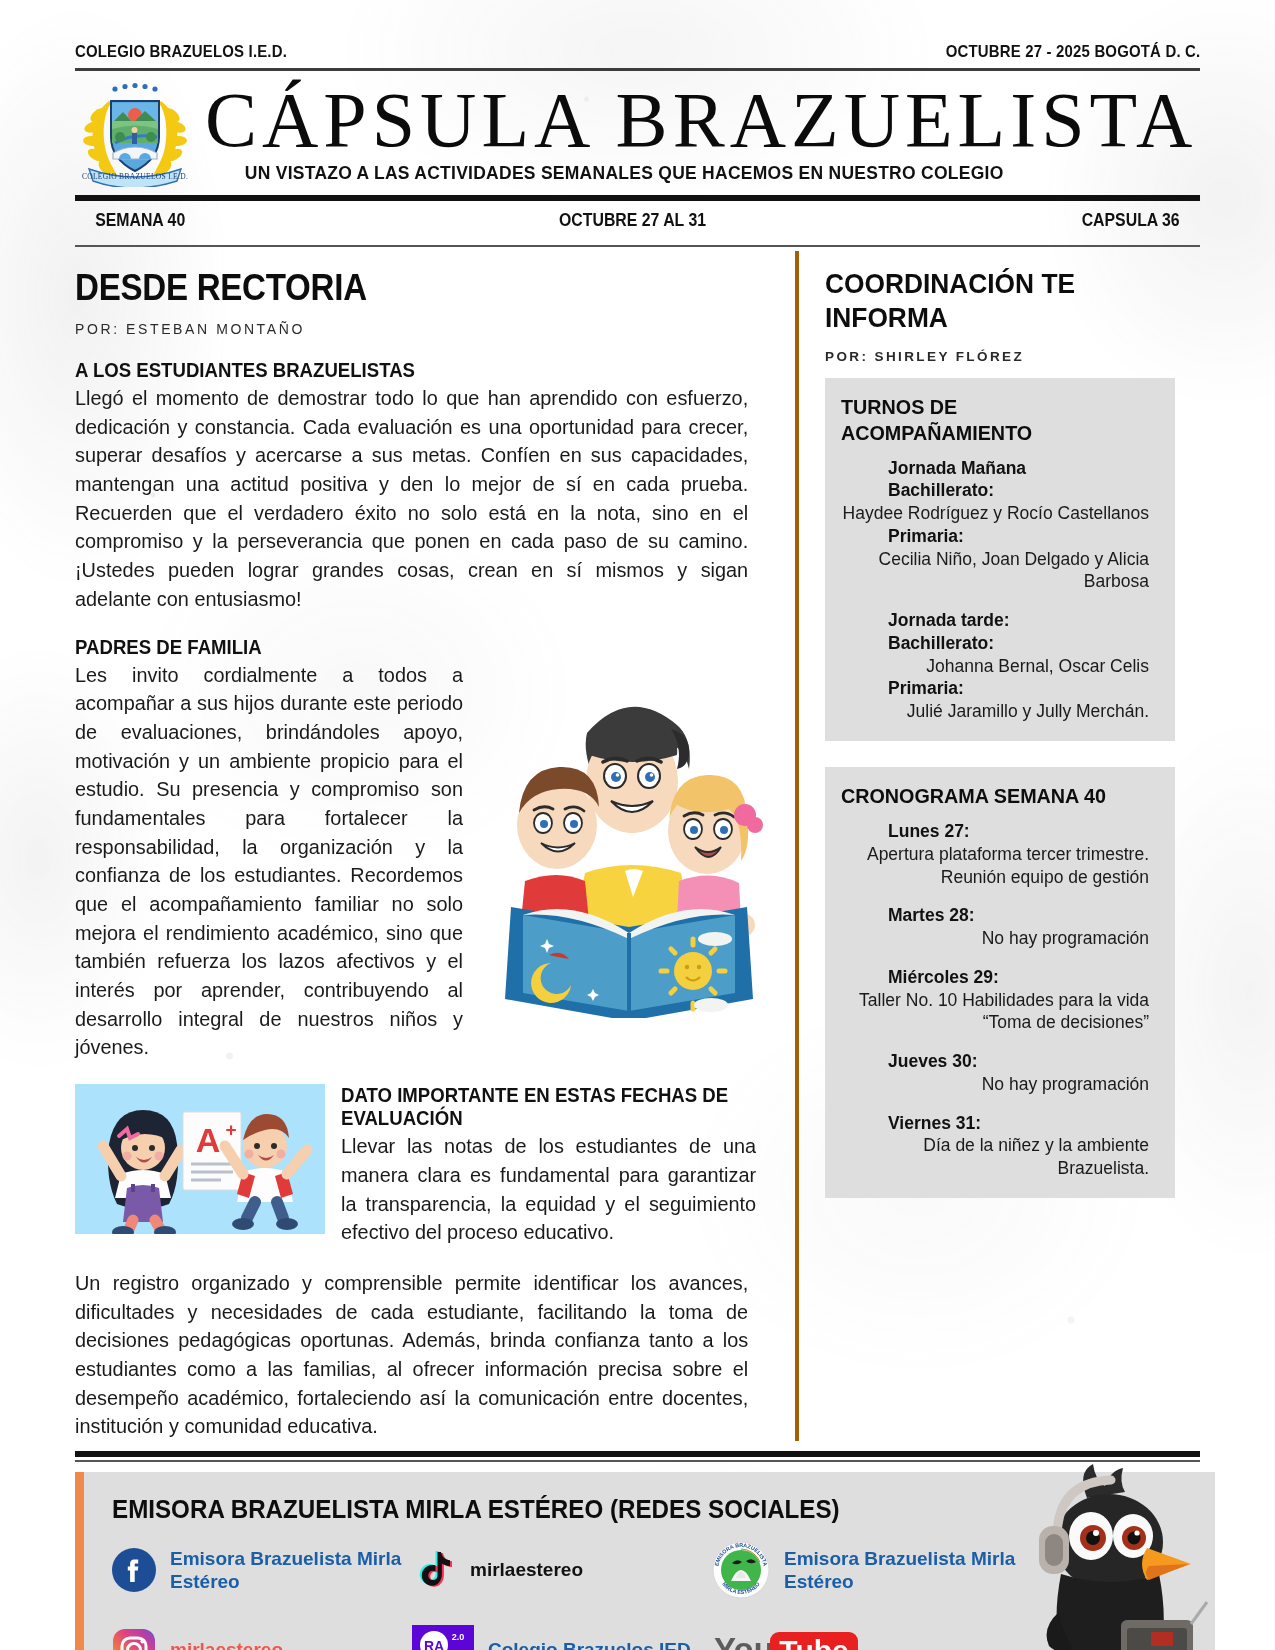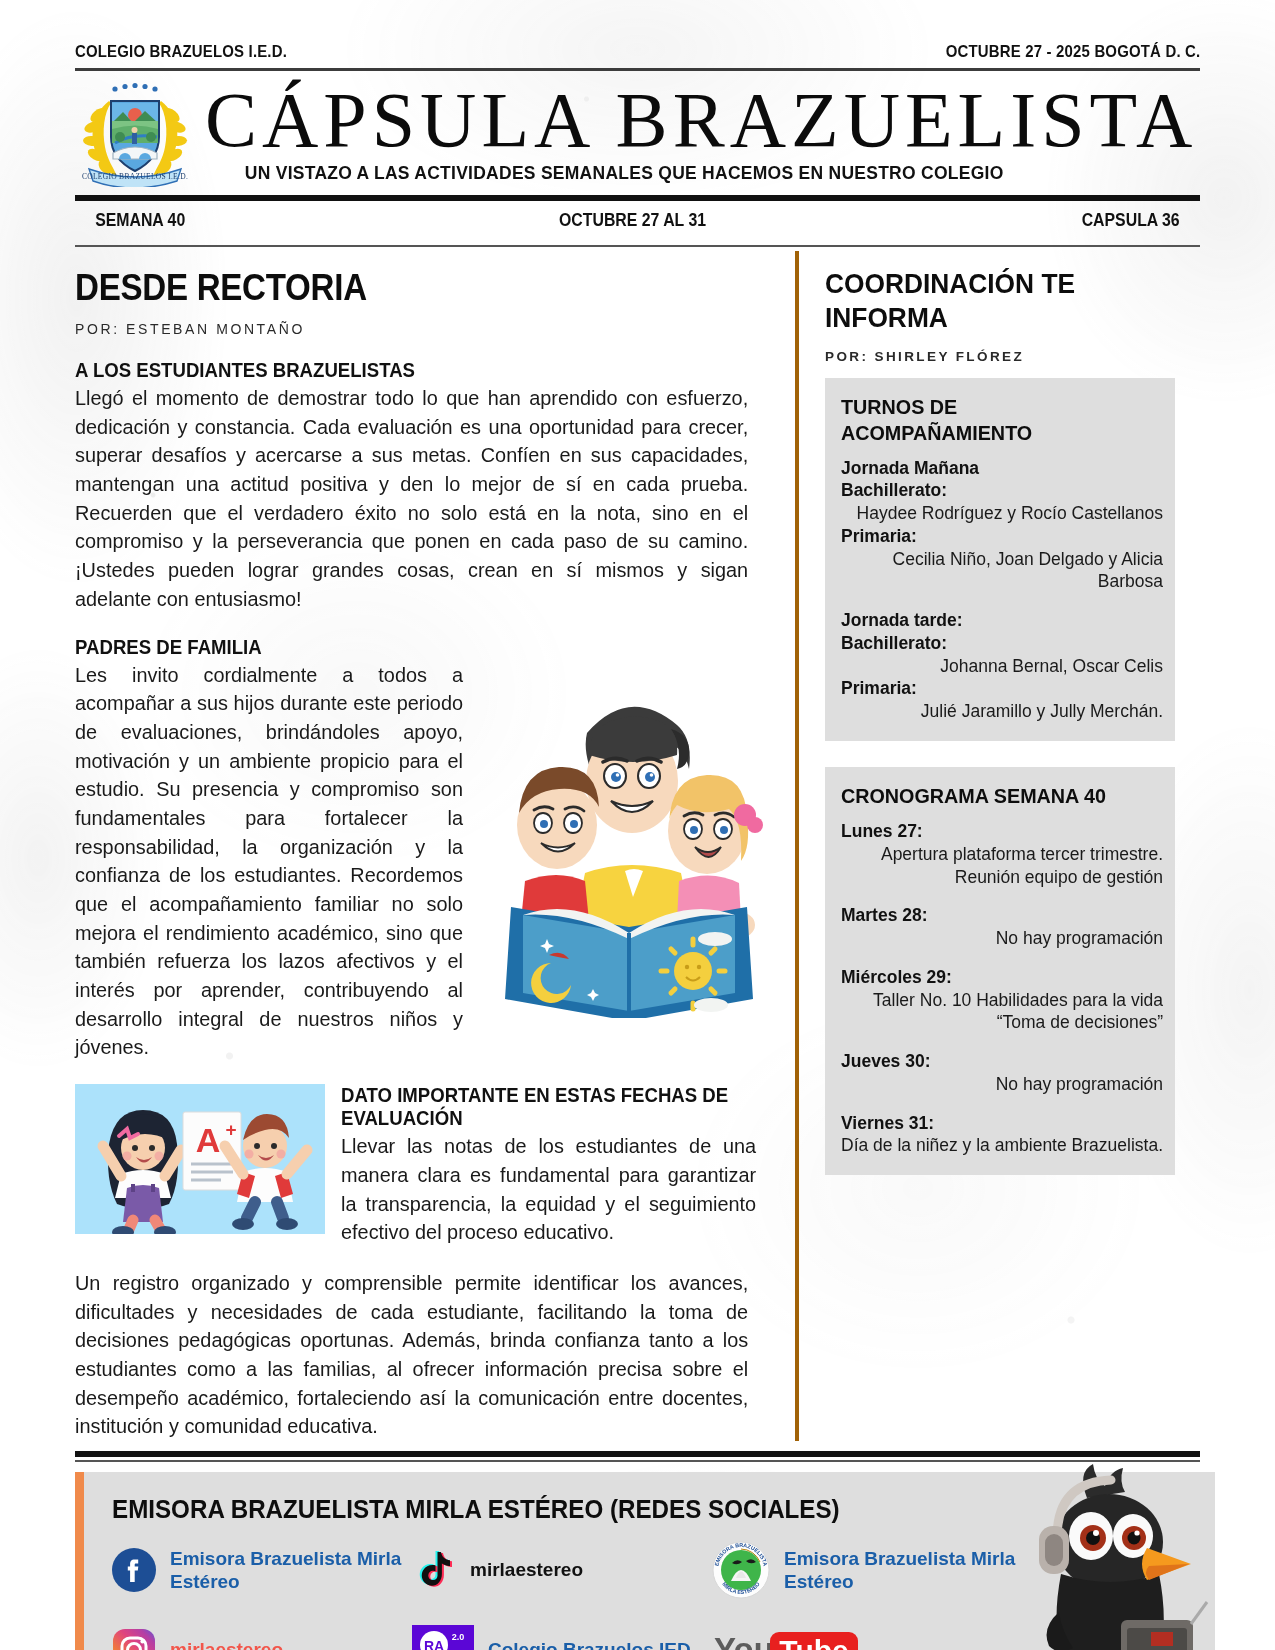--- a/index.html
+++ b/index.html
@@ -182,35 +182,35 @@
     font-family: "Liberation Sans Narrow", "Liberation Sans", sans-serif;
     font-weight: 700;
     font-size: 13.5px;
     letter-spacing: 2.4px;
     color: #2a2a2a;
     margin-top: 14px;
     margin-bottom: 14px;
   }
   .card {
     background: #dedede;
-    padding: 16px 12px 18px 16px;
+    padding: 16px 26px 18px 16px;
     margin-bottom: 26px;
   }
   .card-h {
     font-family: "Liberation Sans Narrow", "Liberation Sans", sans-serif;
     font-weight: 700;
     font-size: 21px;
     line-height: 1.2;
     color: #0d0d0d;
     transform: scaleX(.94); transform-origin: left center;
     margin-bottom: 12px;
   }
   .k {
     font-family: "Liberation Sans Narrow", "Liberation Sans", sans-serif;
-    font-weight: 700; font-size: 17.5px; color: #111; line-height: 1.3;
+    font-weight: 700; font-size: 17.5px; color: #111; line-height: 1.3; margin-left: 47px;
   }
   .v {
     font-family: "Liberation Sans Narrow", "Liberation Sans", sans-serif;
     font-weight: 400; font-size: 17.5px; color: #1a1a1a; line-height: 1.3; text-align: right;
   }
   .gap { height: 16px; }
   .cron-item { margin-bottom: 16px; }
   .cron-item:last-child { margin-bottom: 0; }
 
   

